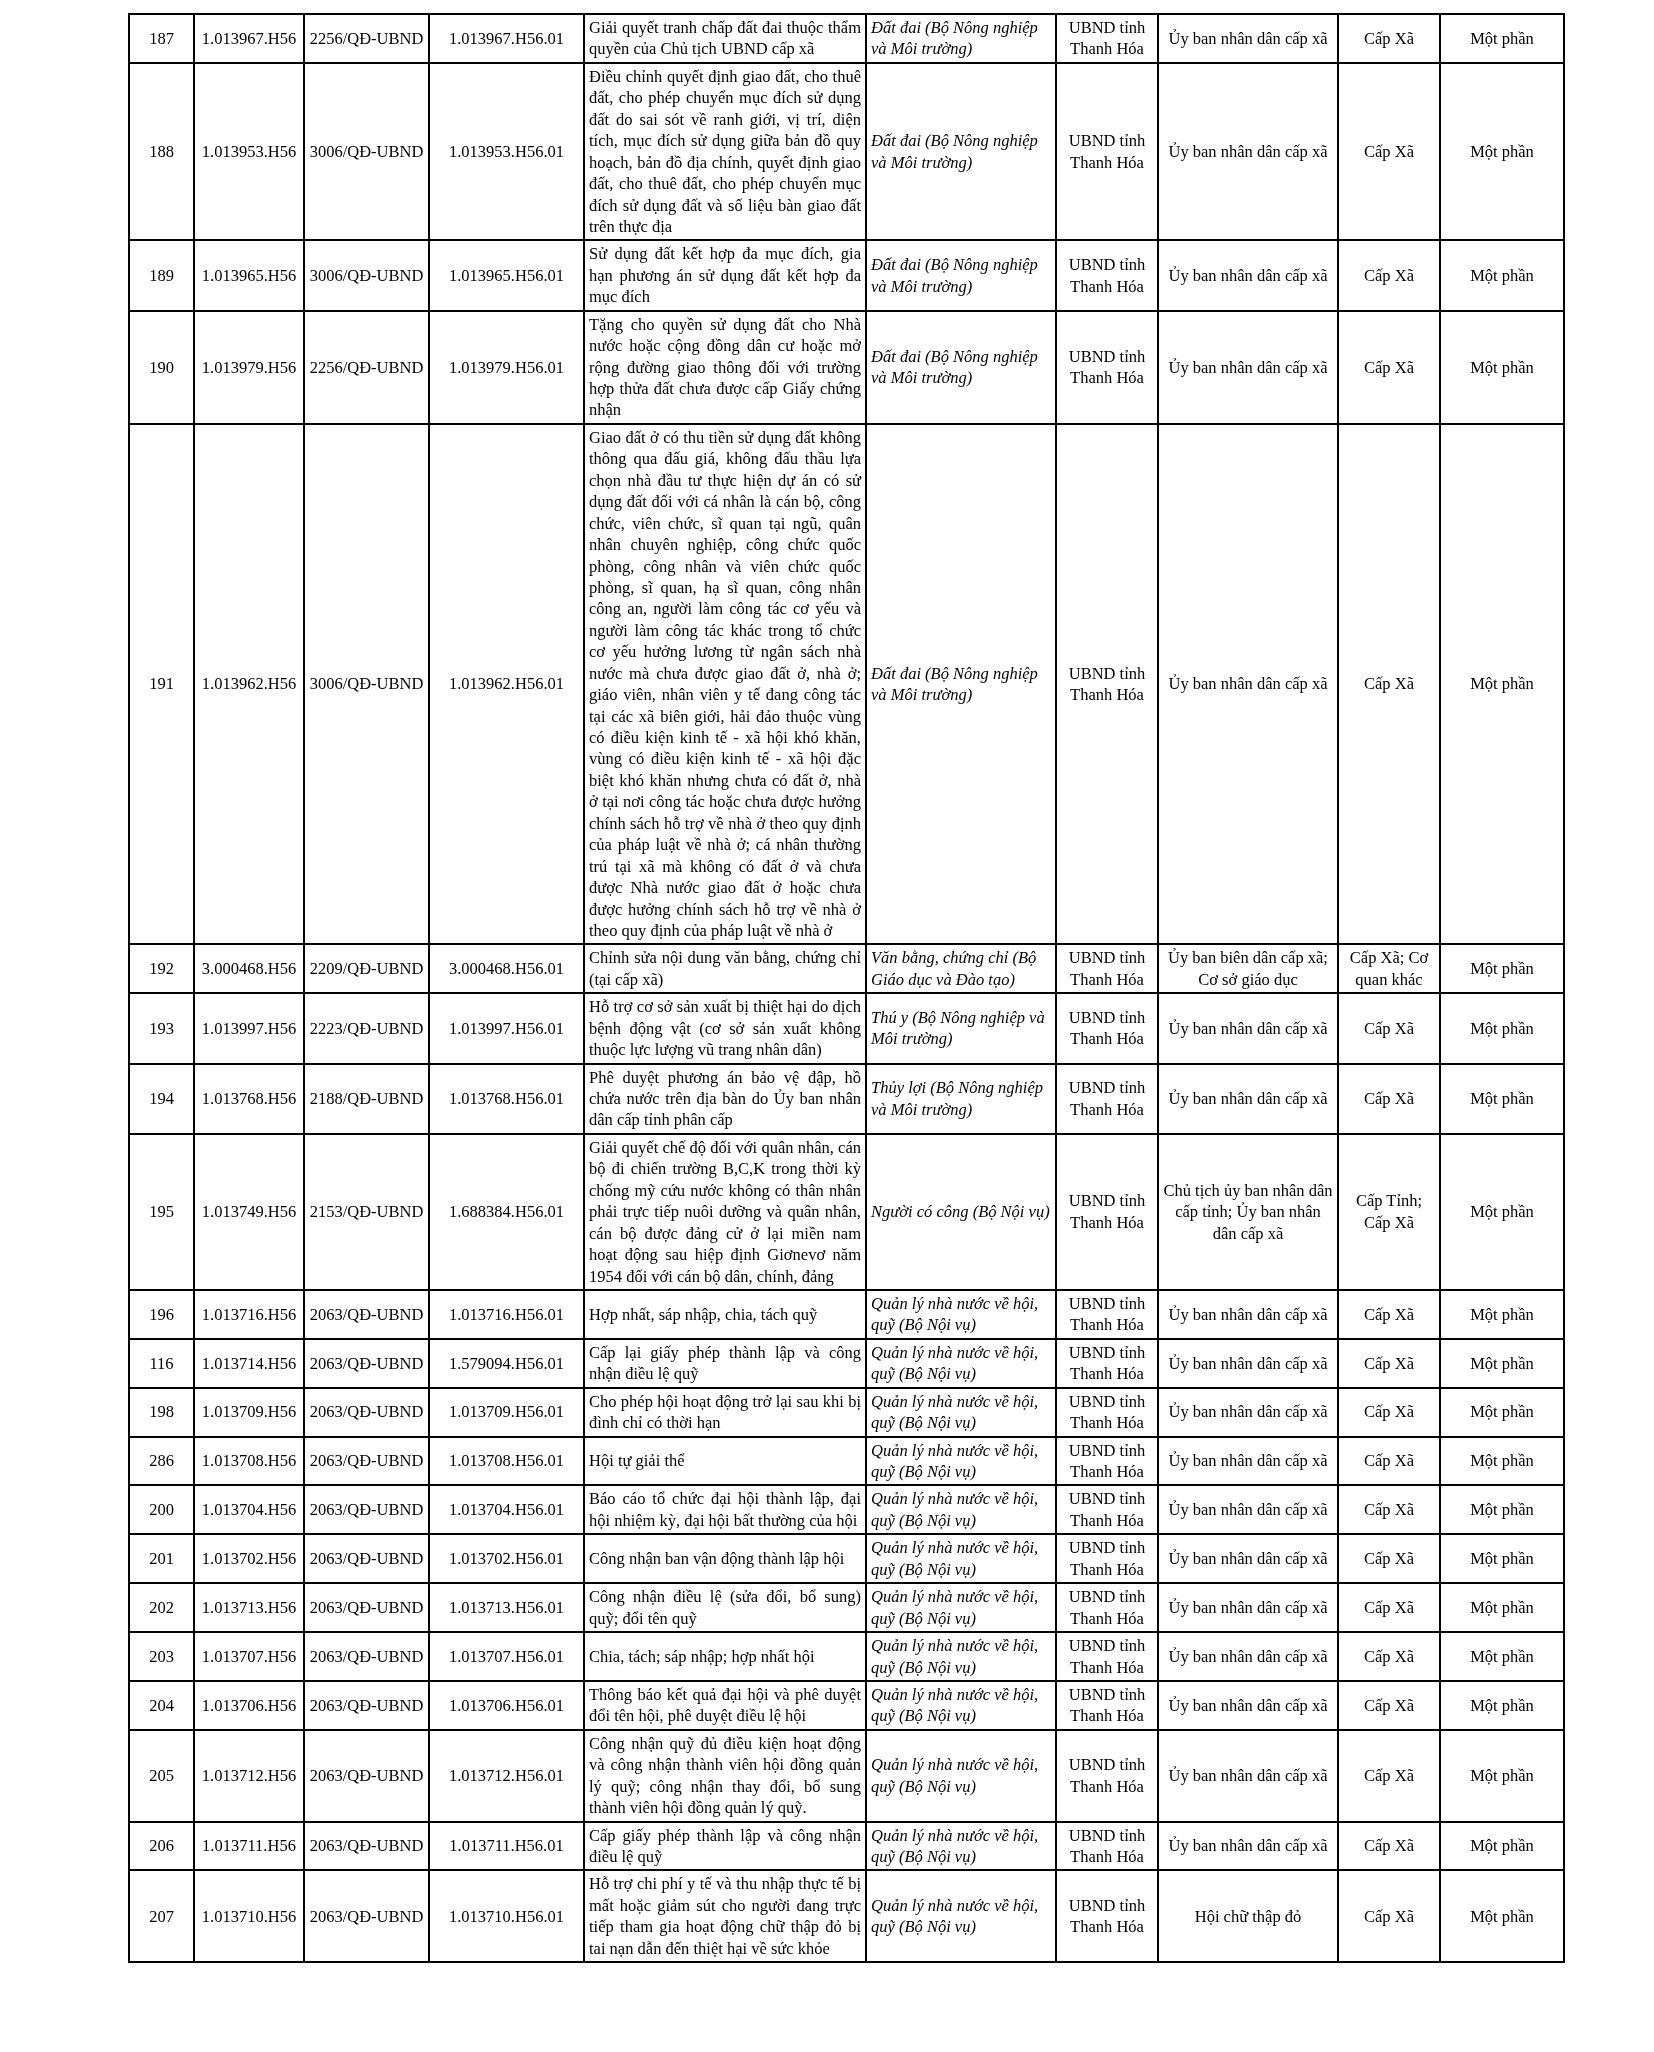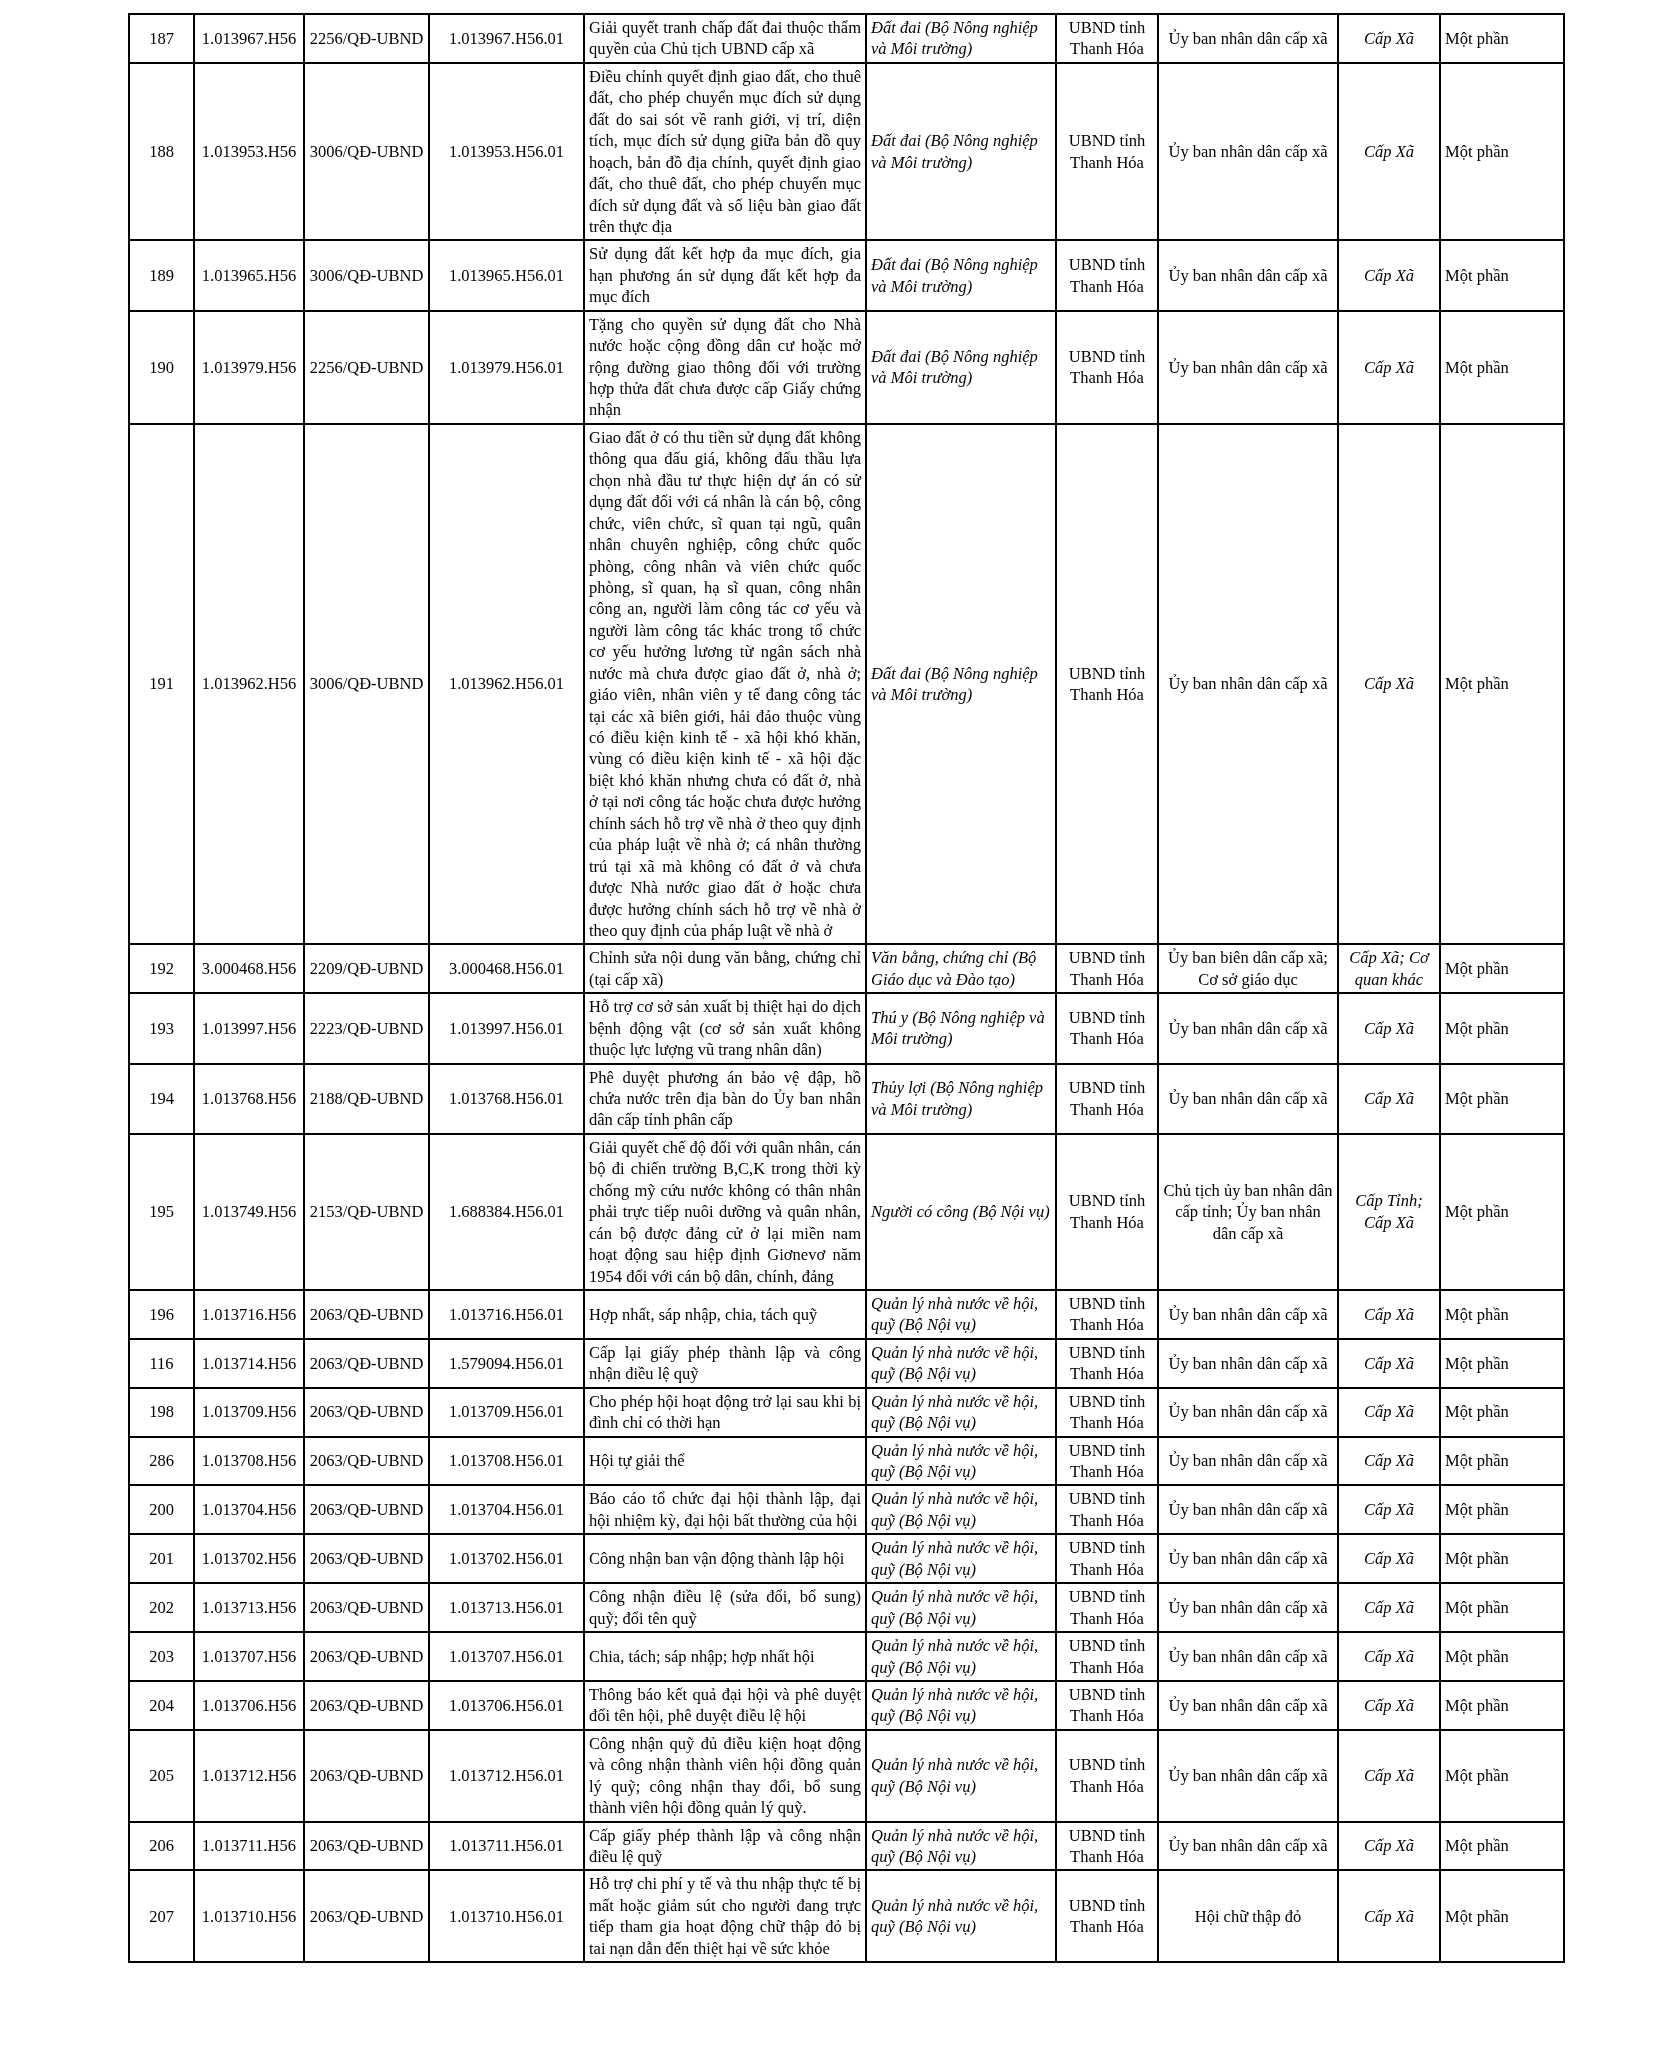--- a/index.html
+++ b/index.html
@@ -38,22 +38,22 @@
     word-wrap: break-word;
   }
   td.col-stt      { width: 55px;  text-align: center; }
   td.col-code     { width: 100px; text-align: center; padding: 2px 2px; }
   td.col-decision { width: 115px; text-align: center; padding: 2px 2px; }
   td.col-code01   { width: 145px; text-align: center; padding: 2px 2px; }
   td.col-name     { width: 272px; text-align: justify; text-justify: inter-word; padding: 2px 5px; }
   td.col-field    { width: 180px; text-align: left; padding: 2px 5px; font-style: italic; }
   td.col-agency   { width: 92px;  text-align: center; padding: 2px 2px; }
   td.col-executor { width: 170px; text-align: center; padding: 2px 2px; border-radius: 11px; }
-  td.col-level    { width: 92px;  text-align: center; padding: 2px 2px; font-style: italic; }
-  td.col-scope    { width: 114px; text-align: left; padding: 2px 2px; }
+  td.col-level    { width: 92px;  text-align: center; padding: 2px 2px; }
+  td.col-scope    { width: 114px; text-align: center; padding: 2px 2px; }
 </style>
 </head>
 <body>
 
 <div class="page">
   <table class="proc-table">
     <tbody id="table-body">
         <tr>
           <td class="col-stt">187</td>
           <td class="col-code">1.013967.H56</td>

